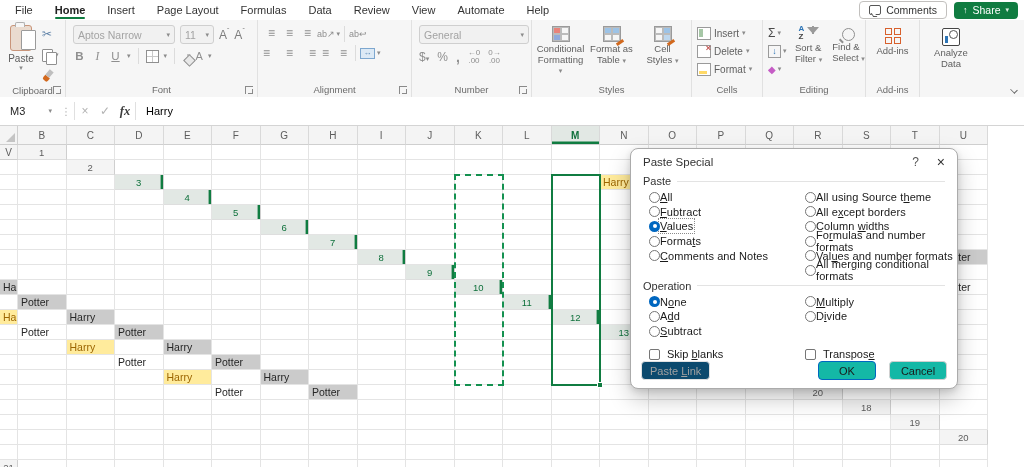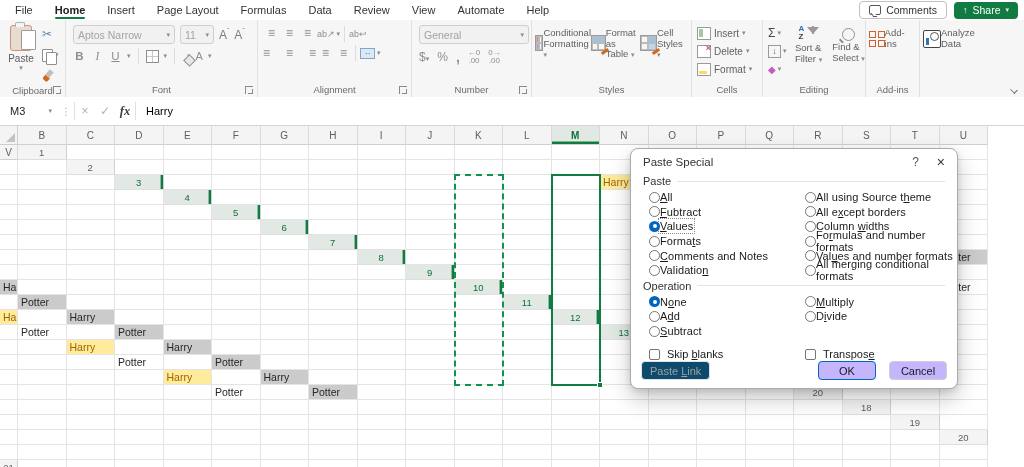--- a/index.html
+++ b/index.html
@@ -62,21 +62,21 @@
   .algn{display:flex;flex-direction:column;gap:3px;padding:2px 2px}
   .al-ic{font-size:12px;color:#8f8f8f;letter-spacing:-1px;width:16px;text-align:center;line-height:13px}
   .wrap-ic,.merge-ic{font-size:9px;color:#8f8f8f;display:flex;align-items:center}
   .merge-box{width:13px;height:9px;border:1px solid #7da7cf;background:#dce9f5;color:#5a8ab8;font-size:8px;line-height:8px;text-align:center}
   
   .numgrid{display:flex;flex-direction:column;gap:5px;padding:2px 4px}
   .genbox{width:100px}
   .numrow{display:flex;align-items:center;gap:8px;color:#8f8f8f;font-size:12px}
   .decimal{font-size:8px;line-height:8px;color:#8f8f8f;text-align:center}
   
-  .bigbtn{display:flex;flex-direction:row;align-items:center;width:56px;padding-top:3px;text-align:left}
+  .bigbtn{display:flex;flex-direction:column;align-items:center;width:56px;padding-top:3px;text-align:center}
   .bigbtn .cap{font-size:9.5px;color:#5f5f5f;line-height:10.5px;margin-top:2px}
   .cfgrid{width:16px;height:14px;display:grid;grid-template-columns:1fr 1fr;border:1px solid #9a9a9a}
   .cfgrid i{border:0.5px solid #bbb}
   .cf1 i:nth-child(1){background:#e8837a}.cf1 i:nth-child(3){background:#8faadc}
   .cf2 i:nth-child(1){background:#9dc3e6}.cf2 i:nth-child(2){background:#9dc3e6}
   .cf3 i:nth-child(2){background:#9dc3e6}.cf3 i:nth-child(4){background:#bdd7ee}
   .brush-tip{position:absolute;right:-4px;bottom:-3px;width:8px;height:3px;background:#d2691e;transform:rotate(-35deg)}
   .rel{position:relative}
   
   .cellsgrid{display:flex;flex-direction:column;gap:2px;padding:2px 2px}
@@ -148,21 +148,21 @@
   .radio{width:11px;height:11px;border:1px solid #767676;border-radius:50%;background:#fff;box-sizing:border-box;position:relative;flex:none}
   .radio.sel{border:none;background:#0067C0}
   .radio.sel::after{content:"";position:absolute;left:3.5px;top:3.5px;width:4px;height:4px;background:#fff;border-radius:50%}
   .opt label{color:#1a1a1a;letter-spacing:.1px}
   .opt label.focus{outline:1px dotted #8a8a8a;outline-offset:1px}
   .u{text-decoration:underline}
   .checkrow{display:grid;grid-template-columns:156px 1fr;margin:10px 0 0 18px}
   .chk{display:flex;align-items:center;gap:7px}
   .chkbox{width:11px;height:11px;border:1px solid #767676;border-radius:2px;background:#fff;box-sizing:border-box;flex:none}
   .dbuttons{position:absolute;left:10px;right:10px;bottom:8px;display:flex;align-items:center}
-  .dbtn{height:19px;min-width:58px;border:1px solid #d0d0d0;border-radius:4px;background:#c4b5fd;font-size:11px;display:flex;align-items:center;justify-content:center;padding:0 8px;box-sizing:border-box}
+  .dbtn{height:19px;min-width:58px;border:1px solid #d0d0d0;border-radius:4px;background:#14b8a6;font-size:11px;display:flex;align-items:center;justify-content:center;padding:0 8px;box-sizing:border-box}
   .dbtn.disabled{color:#a0a0a0;background:#0c4a6e;border-color:#e2e2e2}
   .dbtn.default{border:1.6px solid #0067C0}
   .dspace{flex:1}
   .dbtn + .dbtn{margin-left:13px}
 </style>
 </head>
 <body>
 
 <div class="menubar">
   <div class="tabs" id="menu-tabs">
@@ -974,24 +974,20 @@
           <label class="focus"><span></span><span class="u">V</span><span>alues</span></label>
         </div>
         <div class="opt">
           <span class="radio"></span>
           <label><span>Forma</span><span class="u">t</span><span>s</span></label>
         </div>
         <div class="opt">
           <span class="radio"></span>
           <label><span></span><span class="u">C</span><span>omments and Notes</span></label>
         </div>
-        <div class="opt">
-          <span class="radio"></span>
-          <label><span>Validatio</span><span class="u">n</span><span></span></label>
-        </div>
       </div>
     <div class="optcol" id="paste-right">
         <div class="opt">
           <span class="radio"></span>
           <label><span>All using Source t</span><span class="u">h</span><span>eme</span></label>
         </div>
         <div class="opt">
           <span class="radio"></span>
           <label><span>All e</span><span class="u">x</span><span>cept borders</span></label>
         </div>

